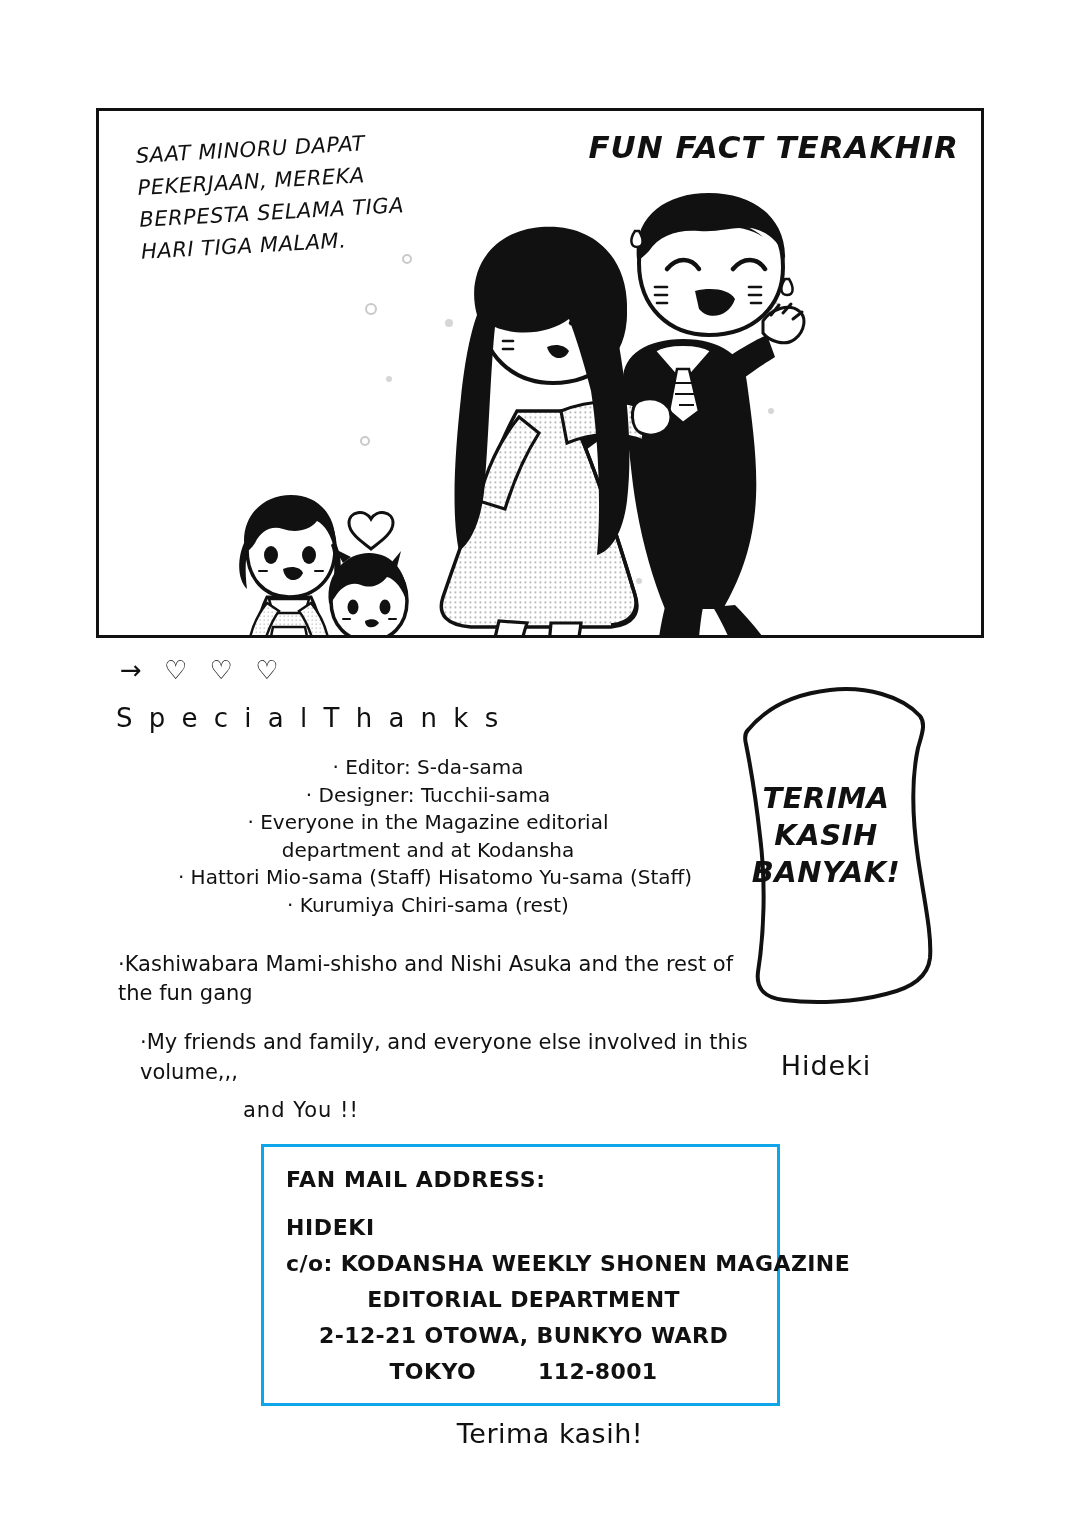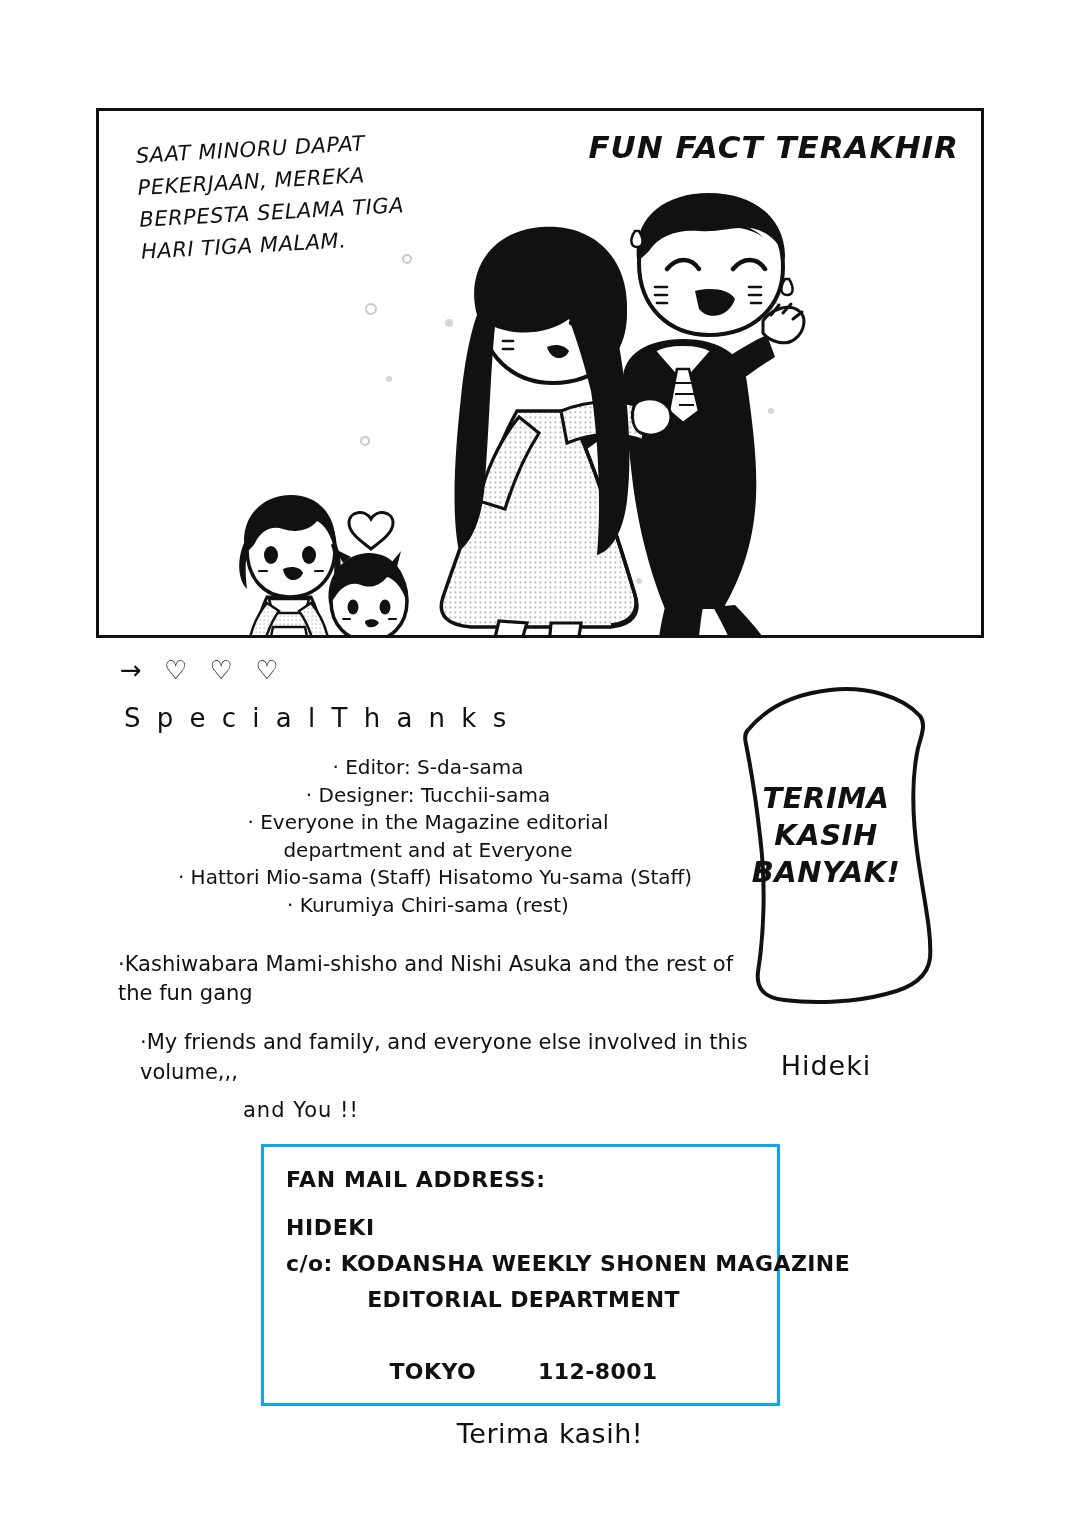--- a/index.html
+++ b/index.html
@@ -80,21 +80,21 @@
     top: 655px;
     font-size: 26px;
     color: #111;
     letter-spacing: 7px;
     font-family: "DejaVu Sans", sans-serif;
   }
 
   
   .special-thanks-title {
     position: absolute;
-    left: 124px;
+    left: 116px;
     top: 703px;
     font-size: 26px;
     letter-spacing: 4px;
     color: #111;
     font-family: "DejaVu Sans", sans-serif;
   }
 
   .thanks-list {
     position: absolute;
     left: 118px;
@@ -467,21 +467,21 @@
   </div>
 
   <div class="arrow-hearts">→  ♡ ♡ ♡</div>
 
   <div class="special-thanks-title">S p e c i a l  T h a n k s</div>
 
   <div class="thanks-list">
     <div class="line">· Editor: S-da-sama</div>
     <div class="line">· Designer: Tucchii-sama</div>
     <div class="line">· Everyone in the Magazine editorial</div>
-    <div class="line">  department and at Everyone</div>
+    <div class="line">  department and at Kodansha</div>
     <div class="line indent1">· Hattori Mio-sama (Staff)  Hisatomo Yu-sama (Staff)</div>
     <div class="line">· Kurumiya Chiri-sama (rest)</div>
   </div>
 
   <div class="thanks-block-2">·Kashiwabara Mami-shisho and Nishi Asuka and the rest of the fun gang</div>
   <div class="thanks-block-3">·My friends and family, and everyone else involved in this volume,,,</div>
   <div class="and-you">and  You !!</div>
 
   <div class="bubble-wrap">
     <svg width="240" height="400" viewBox="0 0 240 400" xmlns="http://www.w3.org/2000/svg">
@@ -504,20 +504,21 @@
       <div>BANYAK!</div>
     </div>
     <div class="signature">Hideki</div>
   </div>
 
   <div class="fanmail-box">
     <div class="fanmail-label">FAN MAIL ADDRESS:</div>
     <div class="fanmail-name">HIDEKI</div>
     <div class="fanmail-co">c/o: KODANSHA WEEKLY SHONEN MAGAZINE</div>
     <div class="fanmail-dept">EDITORIAL DEPARTMENT</div>
+    <div class="fanmail-street">2-12-21 OTOWA, BUNKYO WARD</div>
     <div class="fanmail-cityzip">
       <span>TOKYO</span><span class="gap"></span><span>112-8001</span>
     </div>
   </div>
 
   <div class="footer-note">Terima kasih!</div>
 
 </div>
 
 </body></html>

